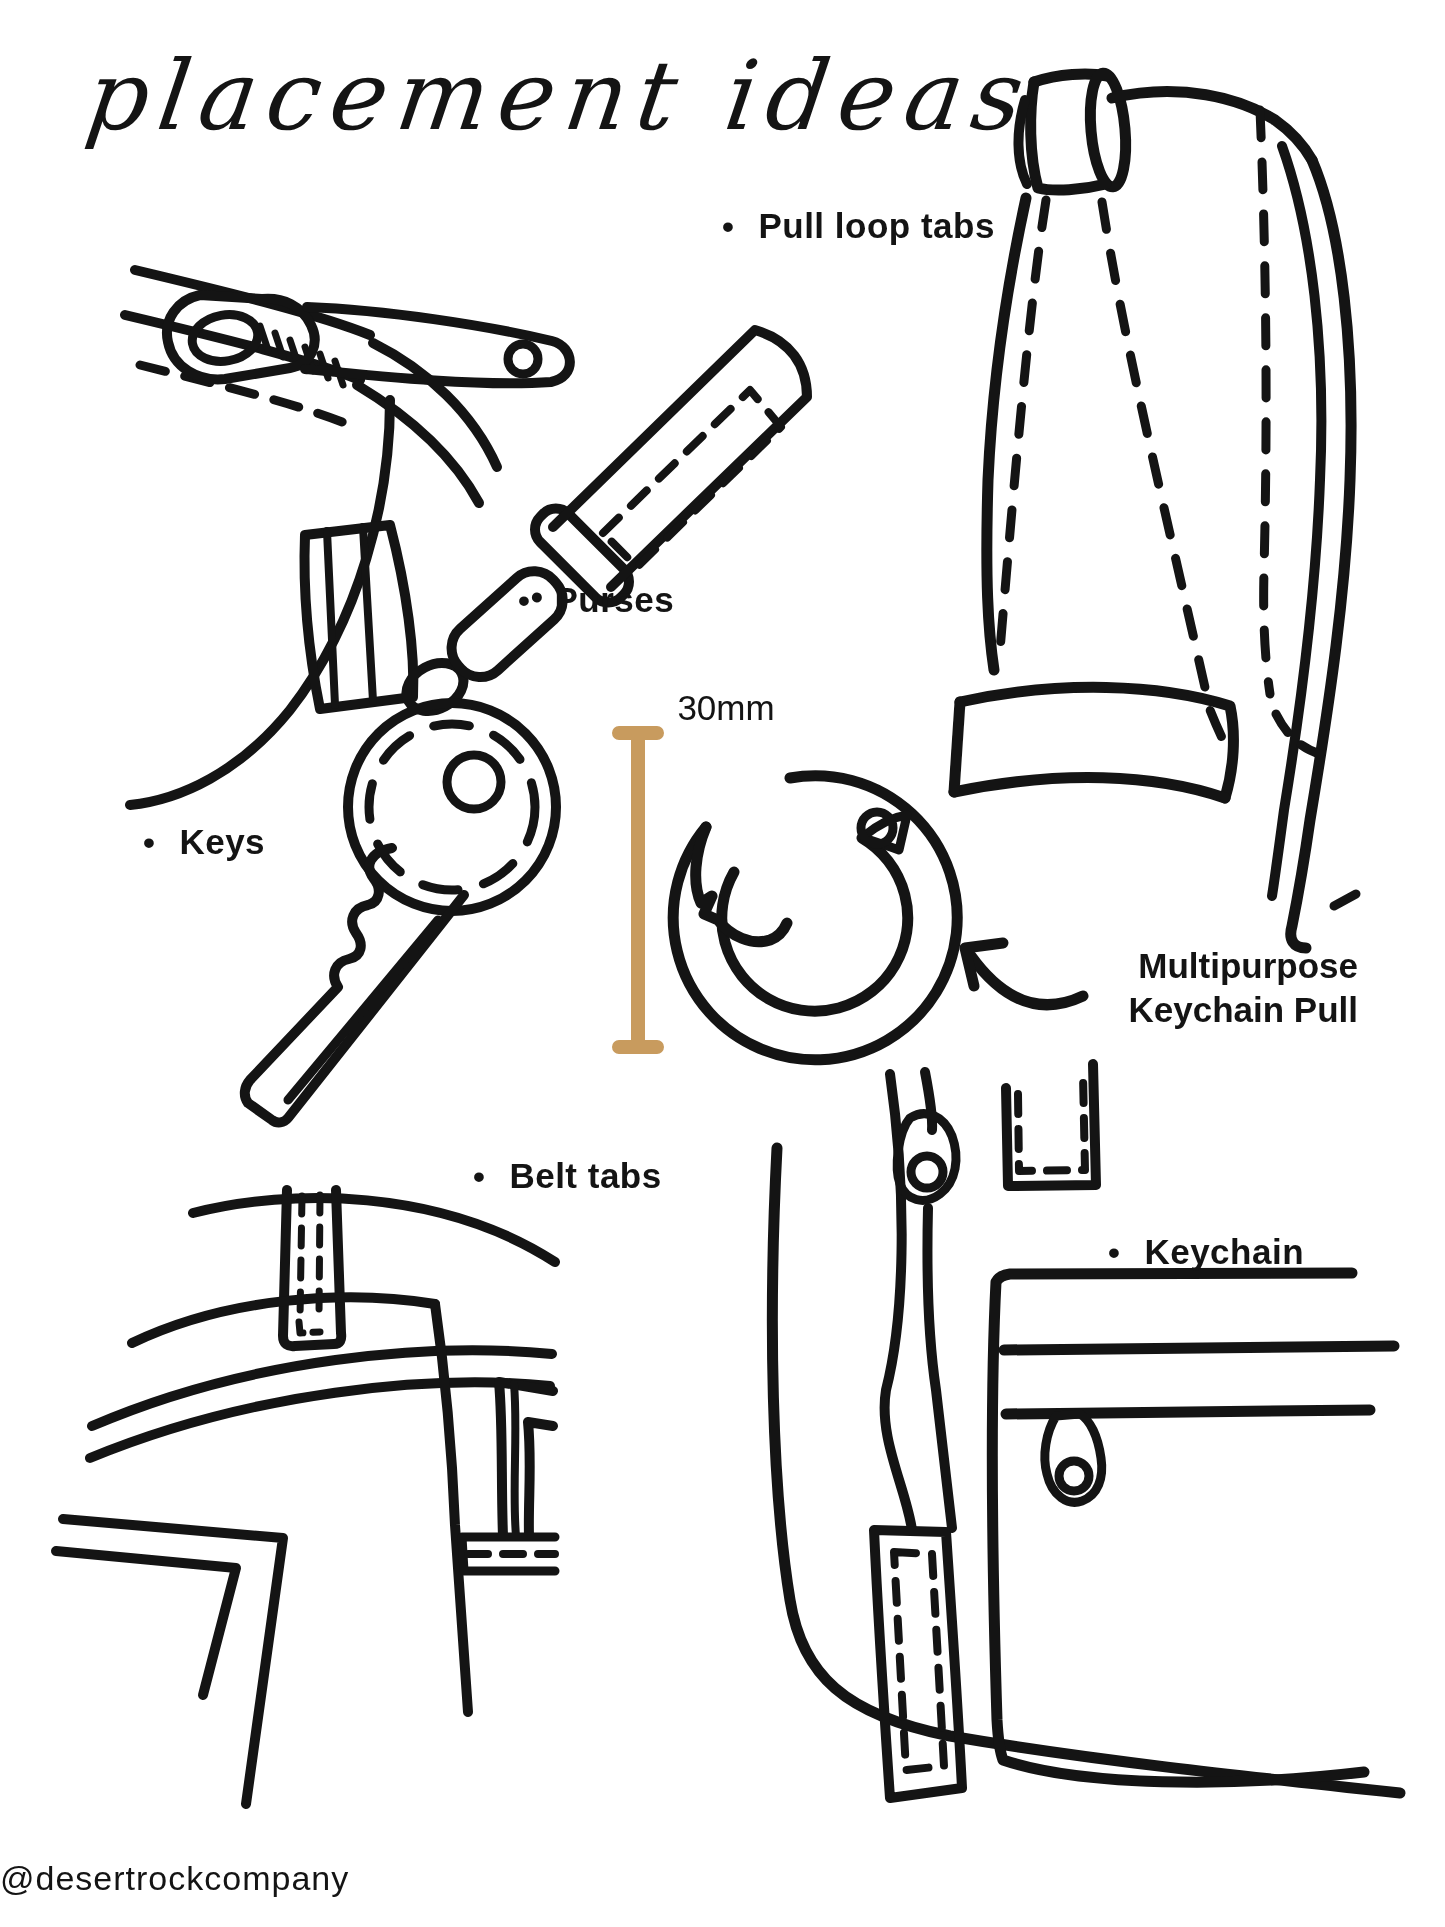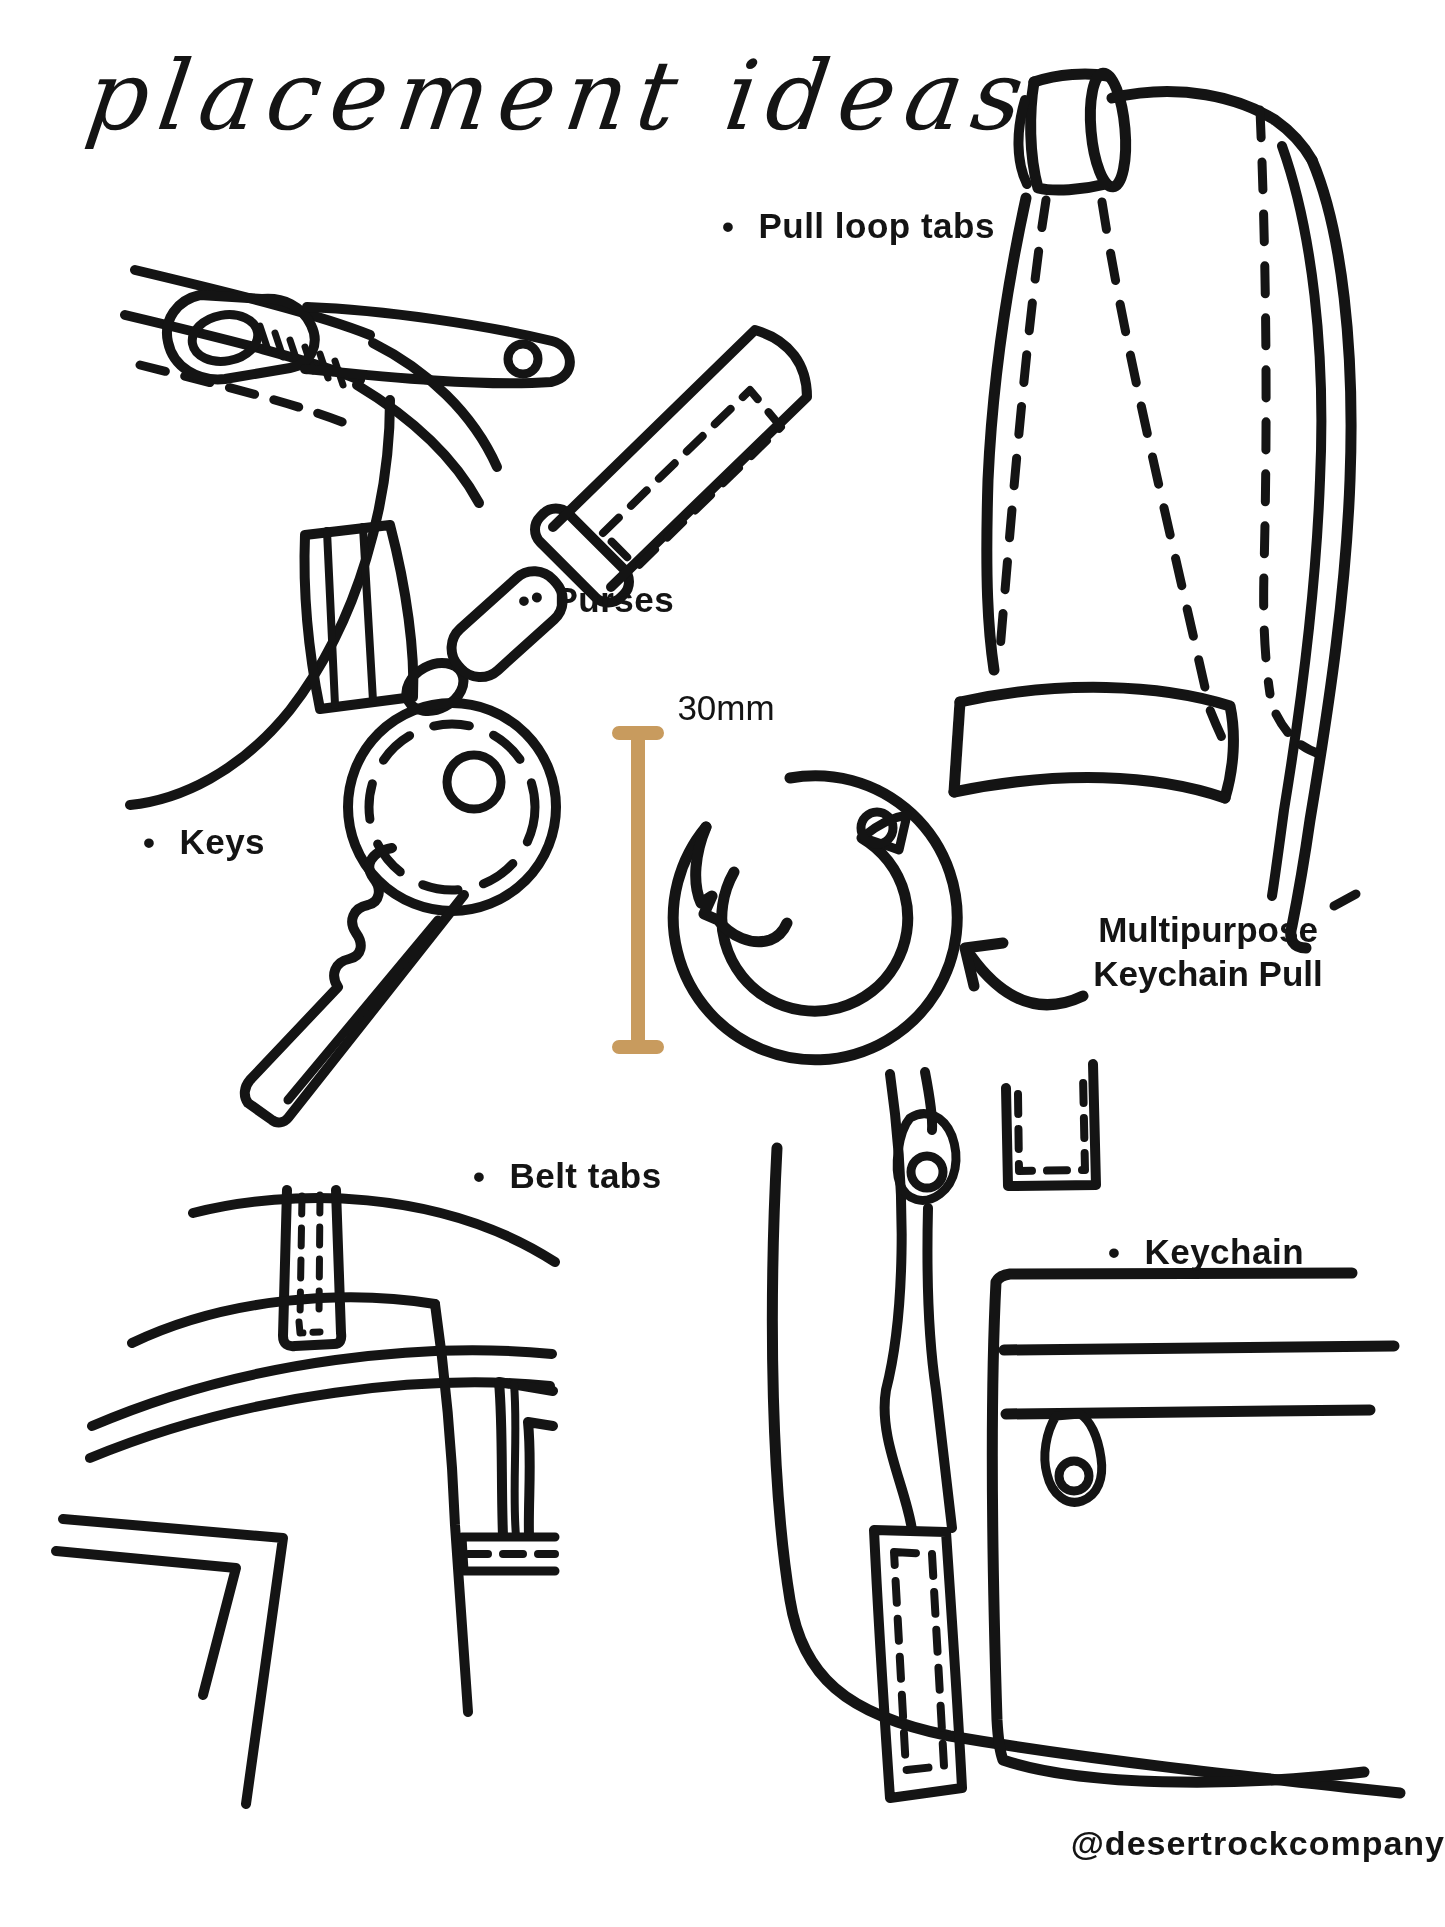--- a/index.html
+++ b/index.html
@@ -17,22 +17,22 @@
     display:flex;align-items:center;font-weight:bold;font-size:35px;
     letter-spacing:0.5px;color:#141414;white-space:nowrap;
   }
   .label .dot{font-size:34px;margin-right:24px;line-height:1;}
   .plain{font-weight:normal;font-size:35px;color:#141414;white-space:nowrap;}
   .callout{
     font-weight:bold;font-size:35px;line-height:44px;text-align:center;
     color:#141414;white-space:nowrap;
   }
   .footer{
-    width:100%;text-align:right;font-weight:bold;font-size:34px;
-    letter-spacing:1px;color:#141414;
+    width:100%;text-align:left;font-weight:normal;font-size:34px;
+    letter-spacing:1px;color:#141414;margin-top:35px;
   }
   svg{display:block;overflow:visible;}
   .ink{stroke:#141414;fill:none;stroke-linecap:round;stroke-linejoin:round;}
 </style>
 </head>
 <body>
 
 <div id="canvas">
 
   <div class="abs script-title" style="left:88px;top:40px;">placement ideas</div>
@@ -196,21 +196,21 @@
     <span>Purses</span>
   </div>
 
   <div class="abs label" style="left:143px;top:822px;">
     <span class="dot">•</span>
     <span>Keys</span>
   </div>
 
   <div class="abs plain" style="left:651px;top:688px;width:150px;text-align:center;">30mm</div>
 
-  <div class="abs callout" style="left:1058px;top:908px;width:300px;">
+  <div class="abs callout" style="left:1058px;top:944px;width:300px;text-align:right;">
     <div>Multipurpose</div>
     <div>Keychain Pull</div>
   </div>
 
   <div class="abs label" style="left:473px;top:1156px;">
     <span class="dot">•</span>
     <span>Belt tabs</span>
   </div>
 
   <div class="abs label" style="left:1108px;top:1232px;">

